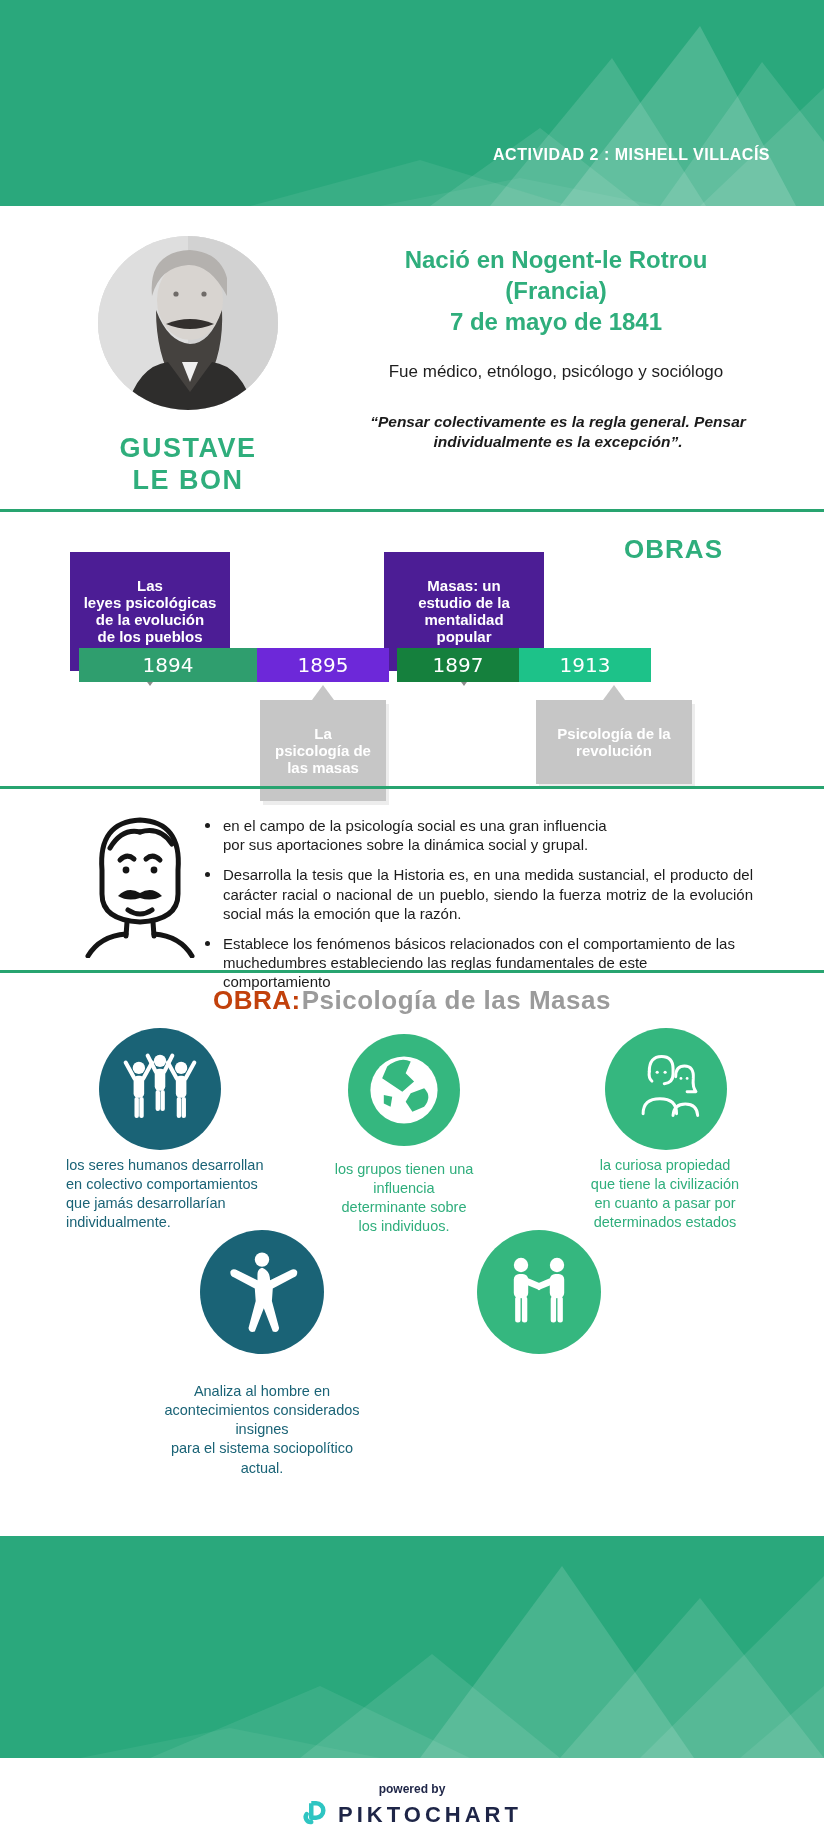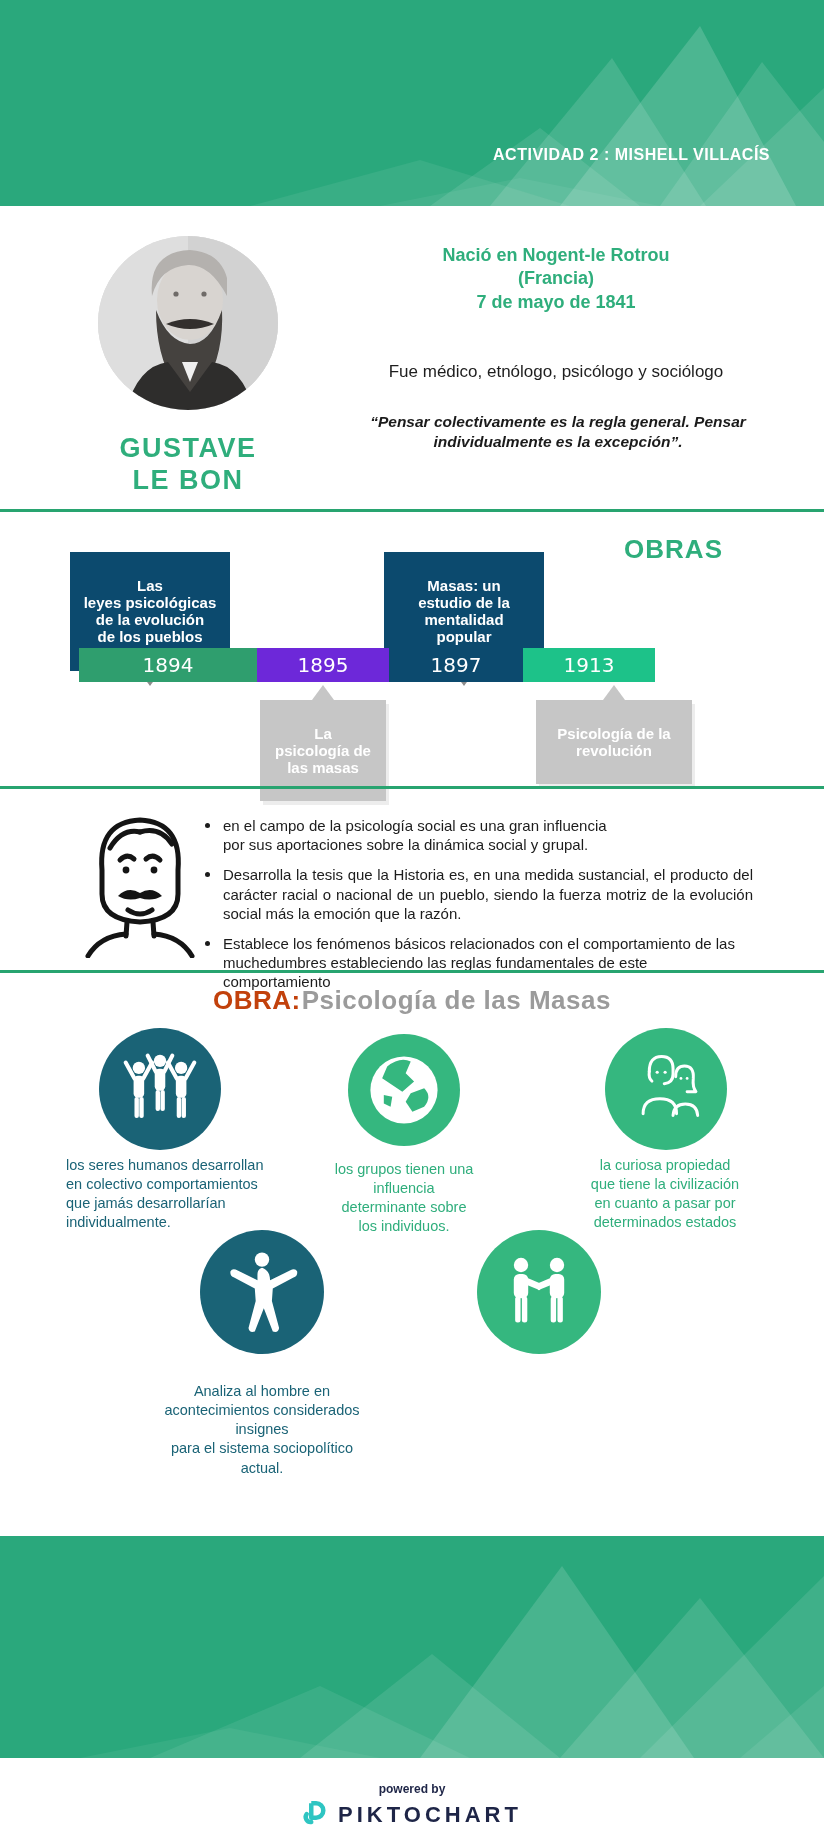--- a/index.html
+++ b/index.html
@@ -12,32 +12,32 @@
   .band{background:#2aa87c;left:0;width:824px;overflow:hidden;}
   .header-band{top:0;height:206px;}
   .footer-band{top:1536px;height:222px;}
   .band svg{position:absolute;left:0;top:0;}
   .activity{top:146px;right:54px;color:#ffffff;font-weight:700;font-size:16px;letter-spacing:.5px;}
 
   
   .photo-wrap{left:98px;top:236px;width:180px;height:174px;border-radius:50%;overflow:hidden;background:#d9d9d9;}
   .person-name{left:60px;top:432px;width:256px;text-align:center;color:#2fae7c;font-size:27px;
                font-weight:700;letter-spacing:1.5px;line-height:1.2;}
-  .birth{left:322px;top:244px;width:468px;text-align:center;color:#2fae7c;font-size:18px;font-weight:700;line-height:1.3;}
+  .birth{left:322px;top:244px;width:468px;text-align:center;color:#2fae7c;font-size:24px;font-weight:700;line-height:1.3;}
   .professions{left:322px;top:362px;width:468px;text-align:center;font-size:17px;color:#1e1e1e;}
   .quote{left:338px;top:412px;width:440px;text-align:center;font-size:15.5px;font-style:italic;
          font-weight:700;line-height:1.32;color:#1b1b1b;}
 
   .divider{left:0;width:824px;height:3px;background:#28a470;}
 
   
   .obras-title{top:534px;right:101px;color:#2fae7c;font-size:26px;font-weight:700;letter-spacing:1px;}
   .callout{position:absolute;color:#fff;font-weight:700;text-align:center;font-size:15px;line-height:1.14;
            padding:8px 4px;}
-  .callout.dark{background:#0c4a6e;}
+  .callout.dark{background:#4c1d95;}
   .callout.light{background:#c6c6c6;box-shadow:3px 4px 0 rgba(0,0,0,.07);}
   .arrow{position:absolute;left:50%;transform:translateX(-50%);width:0;height:0;
          border-left:11px solid transparent;border-right:11px solid transparent;}
   .arrow.down{top:100%;border-top:15px solid #8c8c8c;}
   .arrow.up{bottom:100%;border-bottom:15px solid #c6c6c6;}
   .timeline{left:79px;top:648px;height:34px;display:flex;}
   .seg{height:34px;display:flex;align-items:center;justify-content:center;color:#fff;
        font-size:20px;font-family:"DejaVu Sans",sans-serif;}
 
   
@@ -119,21 +119,21 @@
     <span class="arrow down"></span>
   </div>
 
   <div class="abs timeline">
     <div class="seg" style="width: 178px; background: rgb(47, 158, 110);">
       <span>1894</span>
       </div>
     <div class="seg" style="width: 132px; background: #6d28d9;">
       <span>1895</span>
       </div>
-    <div class="seg" style="width: 134px; background: #0c4a6e;">
+    <div class="seg" style="width: 122px; background: #15803d; margin-left: 8px;">
       <span>1897</span>
       </div>
     <div class="seg" style="width: 132px; background: rgb(29, 194, 137);">
       <span>1913</span>
       </div>
   </div>
 
   <div class="abs callout light pre" style="left:260px;top:700px;width:118px;">
     <span>La
 psicología de

